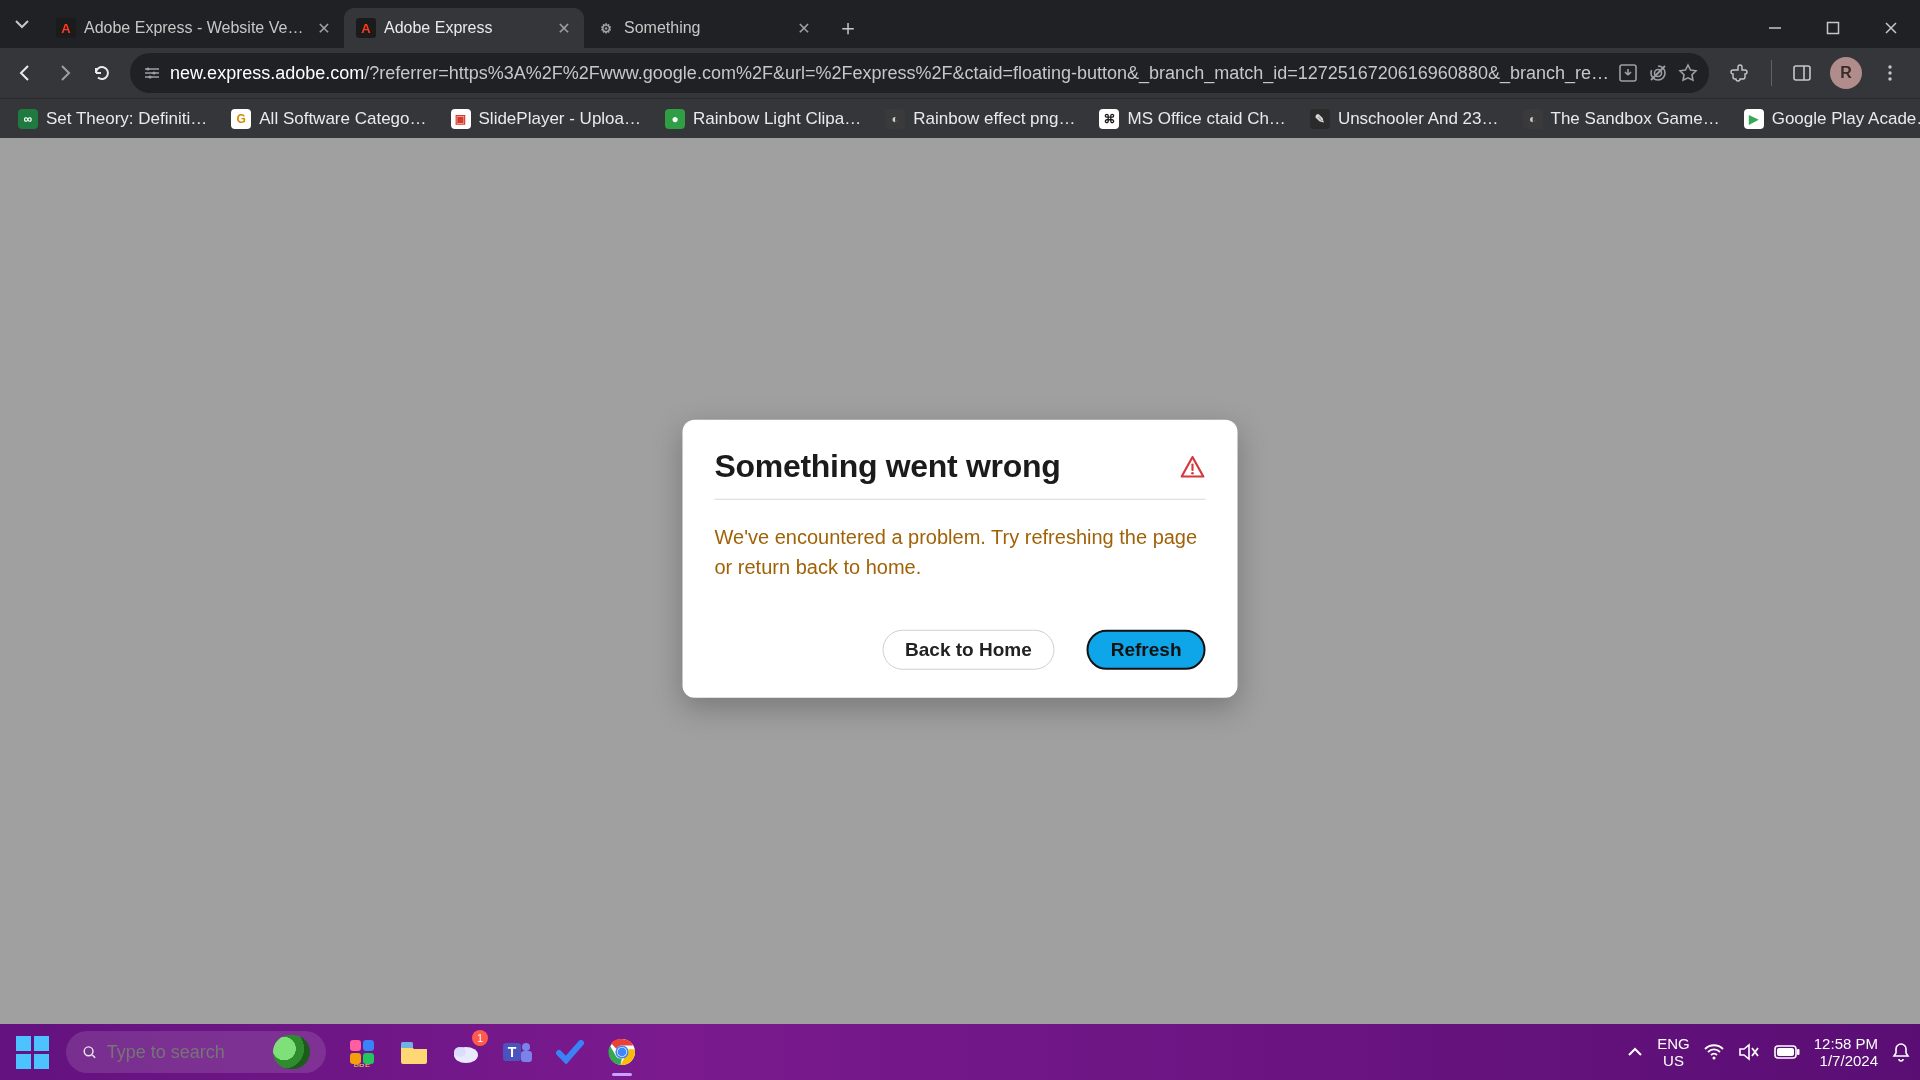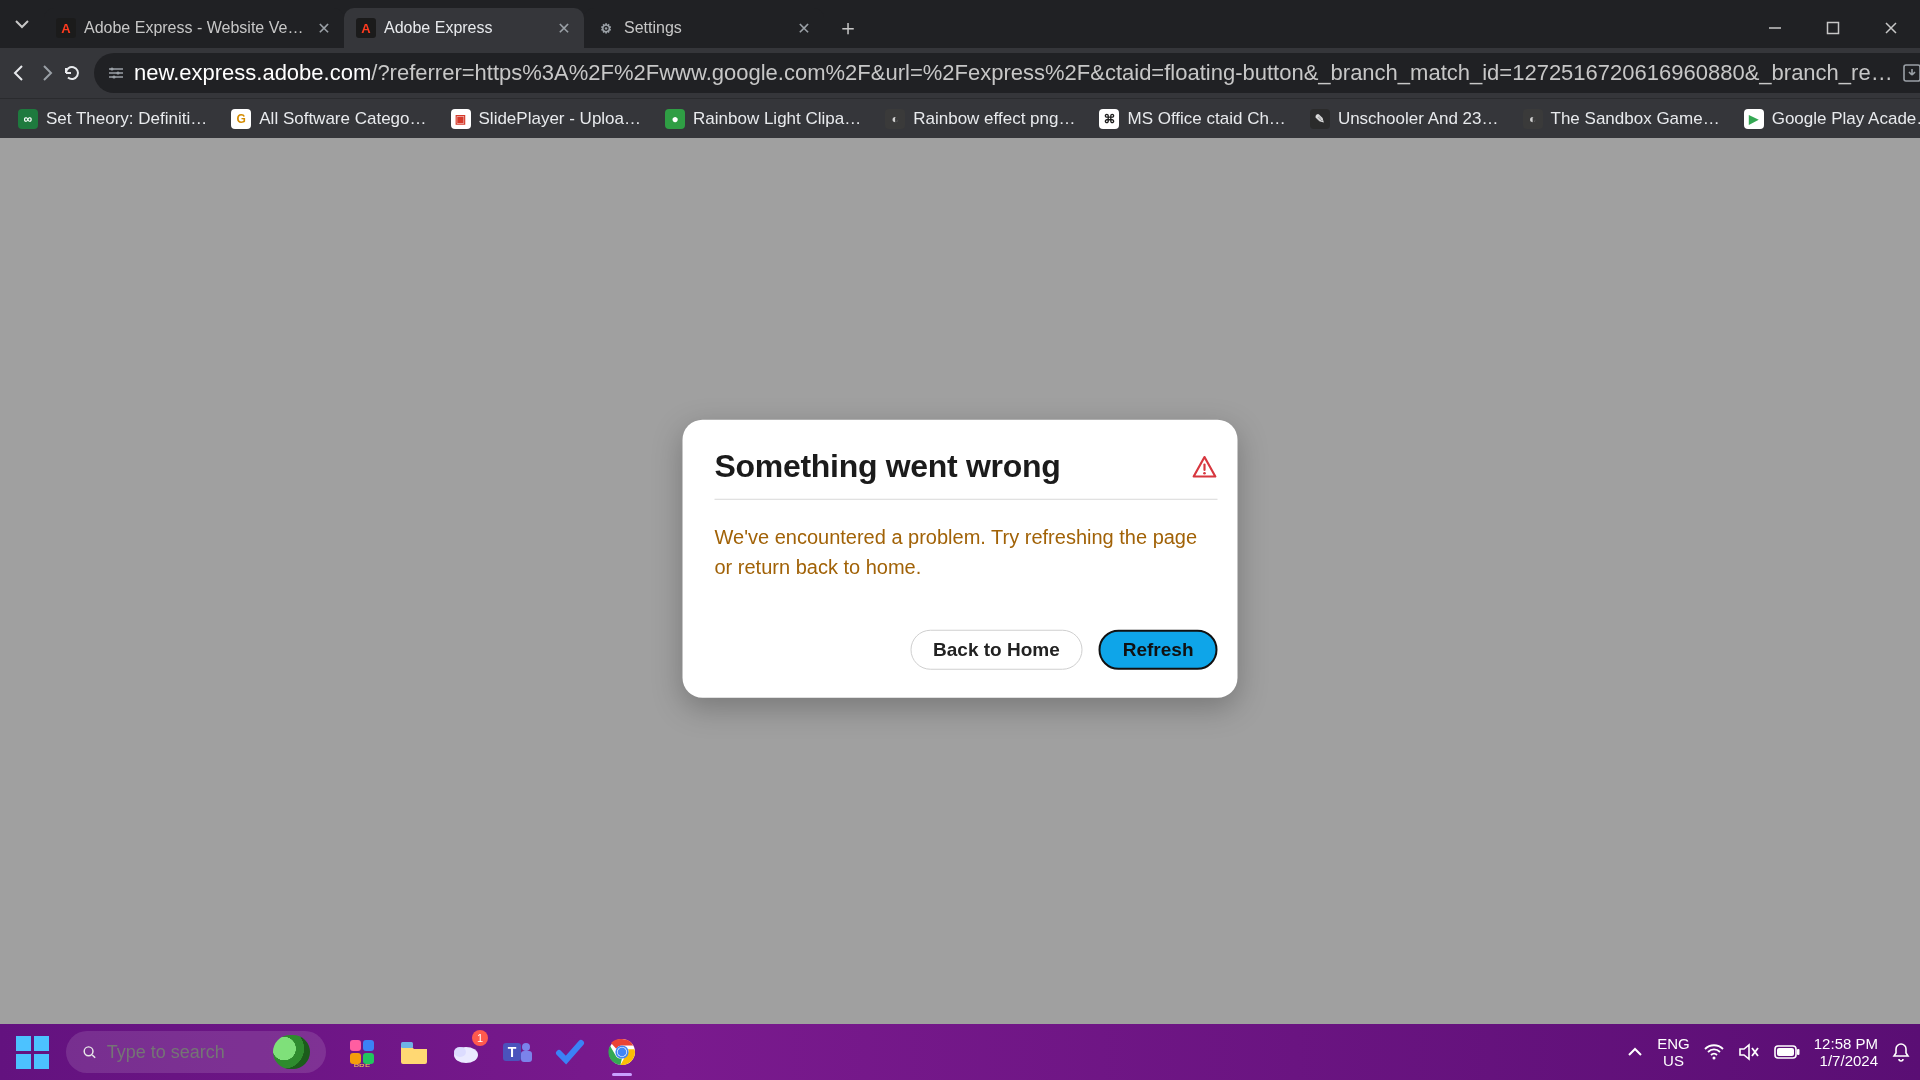--- a/index.html
+++ b/index.html
@@ -18,41 +18,41 @@
 .newtab { width:36px; height:36px; display:flex; align-items:center; justify-content:center; color:#c7c7c7; font-size:22px; margin-left:6px; margin-bottom:2px; }
 .win-controls { margin-left:auto; display:flex; height:40px; }
 .win-btn { width:58px; display:flex; align-items:center; justify-content:center; color:#c7c7c7; }
 
 
 .toolbar { height:50px; background:#35363a; display:flex; align-items:center; padding:0 10px; gap:6px; }
 .nav-btn { width:40px; height:40px; border-radius:20px; display:flex; align-items:center; justify-content:center; color:#9aa0a6; }
 .nav-btn.enabled { color:#e8eaed; }
 .omnibox-wrap { flex:1; display:flex; align-items:center; background:#202124; border-radius:22px; height:40px; padding:0 10px 0 12px; gap:8px; margin:0 6px; }
 .omnibox-icon { color:#9aa0a6; display:flex; }
-.omnibox { flex:1; color:#c7c7c7; font-size:22px; white-space:nowrap; overflow:hidden; text-overflow:ellipsis; }
+.omnibox { flex:1; color:#c7c7c7; font-size:18px; white-space:nowrap; overflow:hidden; text-overflow:ellipsis; }
 .omnibox .host { color:#ffffff; }
 .right-icons { display:flex; align-items:center; gap:4px; }
 .toolbar-icon { width:40px; height:40px; display:flex; align-items:center; justify-content:center; color:#c7c7c7; }
 .avatar { width:32px; height:32px; border-radius:16px; background:#b08d8a; color:#3a2a28; display:flex; align-items:center; justify-content:center; font-size:16px; font-weight:600; }
 .divider { width:1px; height:26px; background:#5f6368; margin:0 6px; }
 
 
 .bookmarks { height:40px; background:#35363a; border-top:1px solid #2a2b2e; display:flex; align-items:center; padding:0 8px; gap:4px; }
 .bookmark { display:flex; align-items:center; gap:8px; padding:4px 10px; border-radius:4px; color:#e8eaed; font-size:17px; white-space:nowrap; }
 .bookmark .bicon { width:20px; height:20px; border-radius:4px; display:flex; align-items:center; justify-content:center; font-size:12px; font-weight:bold; flex:none; }
 
 
 .viewport { position:relative; height:calc(1080px - 48px - 50px - 40px - 56px); background:#a0a0a0; }
 
 
-.dialog { position:absolute; left:50%; top:50%; transform:translate(-50%, -58%); width:555px; background:#ffffff; border-radius:20px; padding:28px 20px 28px 32px; box-shadow:0 10px 30px rgba(0,0,0,.25); }
+.dialog { position:absolute; left:50%; top:50%; transform:translate(-50%, -58%); width:555px; background:#ffffff; border-radius:12px; padding:28px 32px 28px 32px; box-shadow:0 10px 30px rgba(0,0,0,.25); }
 .dialog-header { display:flex; align-items:center; justify-content:space-between; padding-bottom:14px; border-bottom:1px solid #d8d8d8; }
 .dialog-title { font-size:32px; font-weight:800; color:#1b1b1b; letter-spacing:-.3px; }
 .dialog-body { padding-top:22px; font-size:20px; line-height:1.5; color:#a16207; }
-.dialog-actions { display:flex; justify-content:flex-end; gap:16px; margin-top:48px; }
+.dialog-actions { display:flex; justify-content:flex-end; gap:32px; margin-top:48px; }
 .btn { border-radius:22px; height:40px; padding:0 22px; display:flex; align-items:center; font-size:19px; font-weight:700; cursor:pointer; }
 .btn-secondary { background:#fff; color:#222; border:1.5px solid #cfcfcf; }
 .btn-primary { background:#0ea5e9; color:#111; border:2.5px solid #111; }
 
 
 .taskbar { position:absolute; left:0; right:0; bottom:0; height:56px; background:linear-gradient(90deg,#63127f 0%,#7a1a8e 35%,#5a0e74 100%); display:flex; align-items:center; padding:8px 10px; color:#fff; }
 .start { width:44px; height:44px; display:flex; align-items:center; justify-content:center; }
 .win-logo { display:grid; grid-template-columns:15px 15px; grid-template-rows:15px 15px; gap:3px; }
 .win-logo span { background:#4cc2ff; }
 .search-pill { margin-left:12px; height:42px; width:260px; border-radius:22px; background:rgba(255,255,255,.12); display:flex; align-items:center; padding:0 16px; gap:10px; }
@@ -85,21 +85,21 @@
         <span class="title">Adobe Express - Website Versio</span>
         <span class="close">✕</span>
       </div>
       <div class="tab active">
         <span class="favicon" style="background:#1b1b1b;color:#ff3b1f">A</span>
         <span class="title">Adobe Express</span>
         <span class="close">✕</span>
       </div>
       <div class="tab inactive">
         <span class="favicon" style="background:transparent;color:#9aa0a6">⚙</span>
-        <span class="title">Settings</span>
+        <span class="title">Something</span>
         <span class="close">✕</span>
       </div>
     </div>
   <div class="newtab">＋</div>
   <div class="win-controls">
     <div class="win-btn">
         <svg width="14" height="14">
           <path d="M1 7h12" stroke="currentColor" stroke-width="1.5"></path>
         </svg>
       </div>

